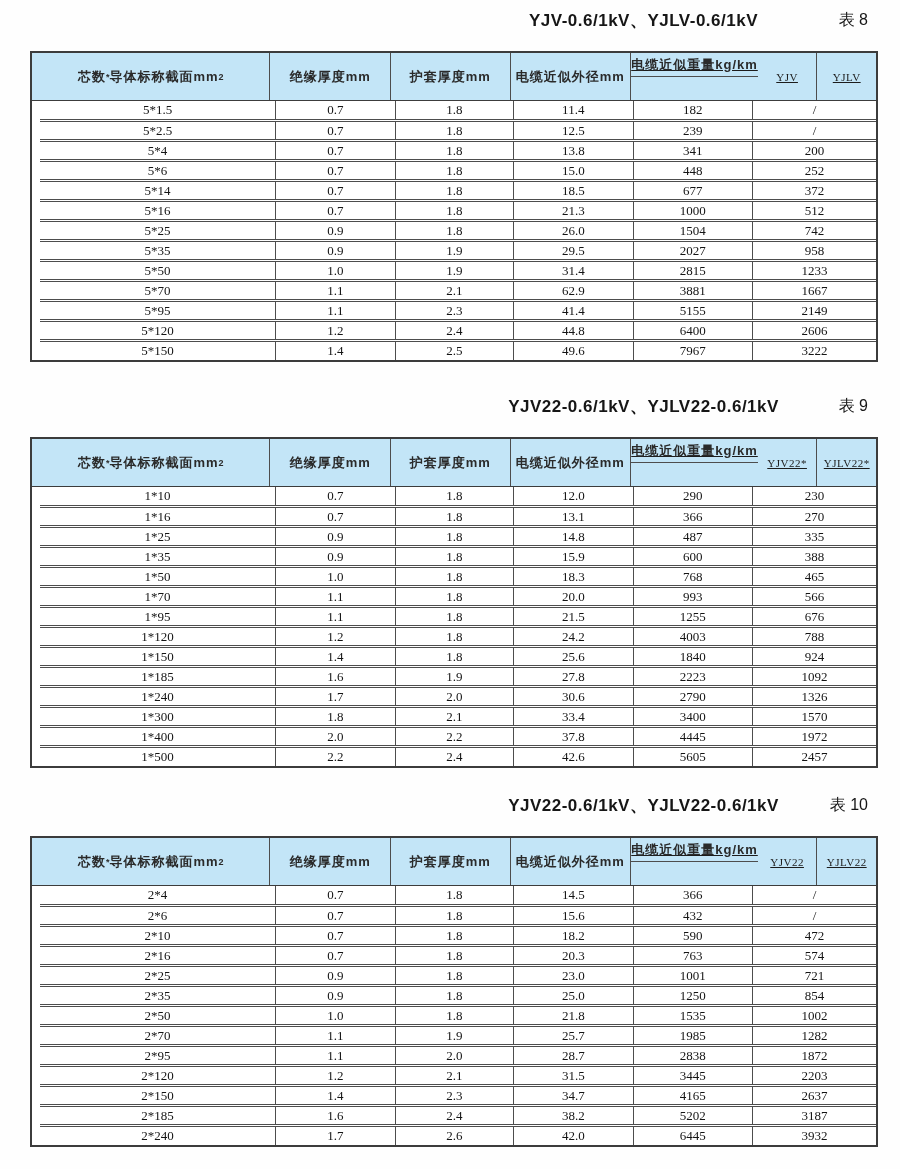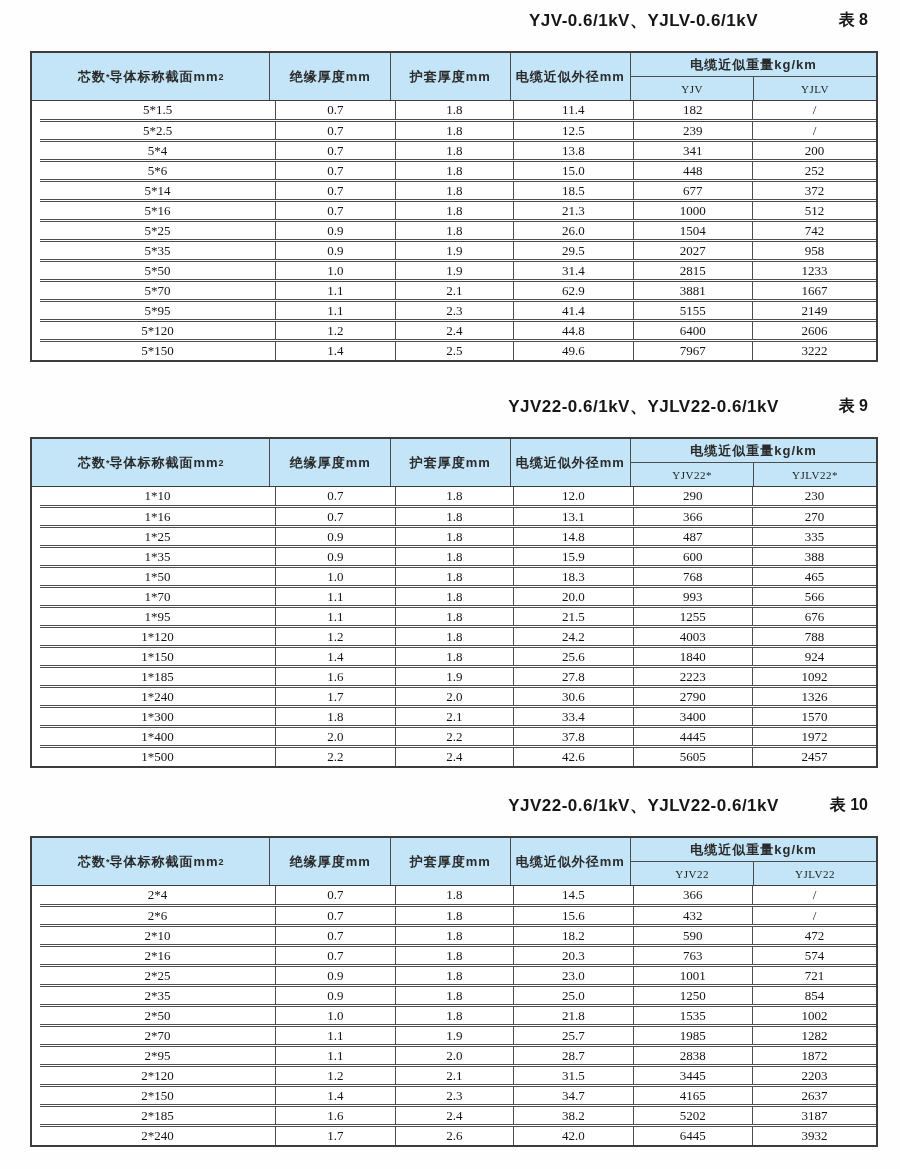--- a/index.html
+++ b/index.html
@@ -5,37 +5,37 @@
   * { box-sizing: border-box; margin: 0; padding: 0; }
   html, body { width: 900px; height: 1169px; background: #fefefe; overflow: hidden;
     font-family: "Liberation Sans", sans-serif; color: #1c1c1c; }
 
   .title-row { position: relative; height: 22px; }
   .t1 { margin-top: 9px; }
   .t2 { margin-top: 33px; }
   .t3 { margin-top: 26px; }
   .doc-title { position: absolute; left: 71.5%; transform: translateX(-50%);
     font-size: 17px; font-weight: 600; letter-spacing: 0.5px; white-space: nowrap; color: #161616; text-align: right; }
-  .table-no { position: absolute; right: 32px; top: 1px; font-size: 16px; font-weight: 700;
+  .table-no { position: absolute; right: 32px; top: 1px; font-size: 16px; font-weight: 400;
     white-space: nowrap; color: #161616; }
 
   .tbl { margin: 20px 22px 0 30px; border: 2px solid #3c3c3c; background: #a3a3a3; }
 
   .thead { display: flex; background: #c3e5f7; border-bottom: 1px solid #3c3c3c; }
   .th { display: flex; align-items: center; justify-content: center; height: 47px;
     border-right: 1px solid #4d4d4d; font-size: 13px; font-weight: 600;
     letter-spacing: 1px; color: #2a2a2a; text-align: center; }
   .th sup { font-size: 9px; font-weight: 600; letter-spacing: 0; line-height: 0; }
   .c0 { flex: 0 0 28.25%; }
   .c1 { flex: 0 0 14.3%; }
   .c2 { flex: 0 0 14.15%; text-align: right; }
   .c3 { flex: 0 0 14.3%; }
   .c4 { flex: 0 0 14.3%; }
   .c5 { flex: 1 1 auto; }
-  .th-group { flex: 1 1 auto; display: flex; flex-direction: column; }
+  .th-group { flex: 1 1 auto; display: flex; flex-direction: row; text-decoration: underline; }
   .th-group-label { height: 24px; display: flex; align-items: center; justify-content: center;
     border-bottom: 1px solid #4d4d4d; font-size: 13px; font-weight: 600; letter-spacing: 1px; color: #2a2a2a; }
   .th-sub { display: flex; flex: 1; }
   .th-sub-cell { flex: 1; display: flex; align-items: center; justify-content: center;
     font-family: "Liberation Serif", serif; font-size: 11px; font-weight: 400;
     letter-spacing: 0.5px; color: #1c1c1c; }
   .th-sub-cell.first { border-right: 1px solid #4d4d4d; }
 
   .tbody { background: #fff; padding-left: 8px; }
   .row { display: flex; height: 19px; border-bottom: 1px solid #4d4d4d;

